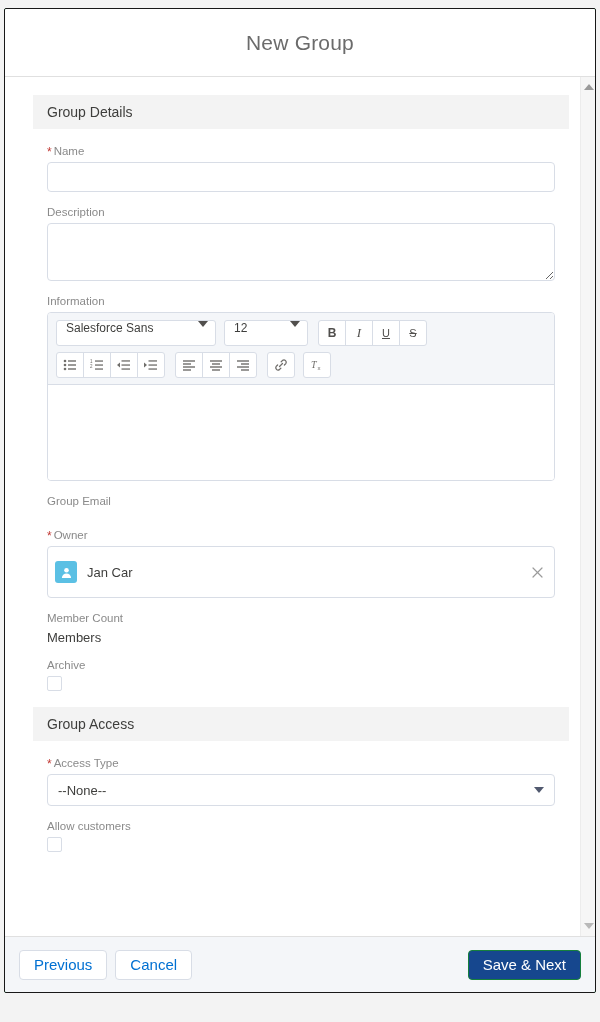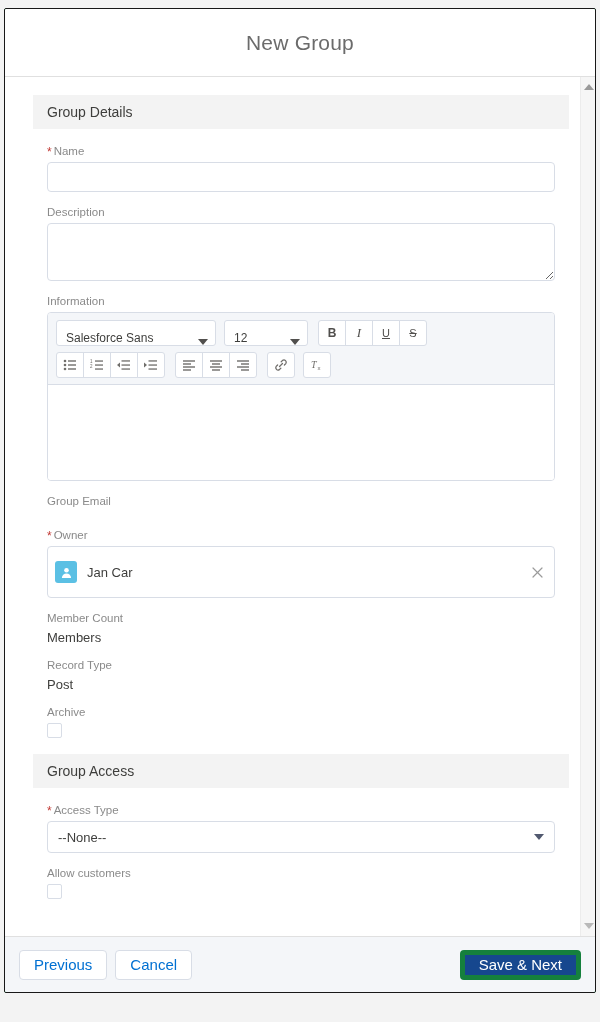--- a/index.html
+++ b/index.html
@@ -174,21 +174,21 @@
     gap: 0;
   }
   .rte-row + .rte-row { margin-top: 6px; }
 
   .rte-select {
     height: 26px;
     background: #fff;
     border: 1px solid #d8dde6;
     border-radius: 3px;
     display: flex;
-    align-items: flex-end;
+    align-items: flex-start;
     justify-content: space-between;
     padding: 0 7px 0 9px;
     font-size: 12px;
     color: #3e3e3c;
     cursor: pointer;
   }
   .rte-select.font { width: 160px; margin-right: 8px; }
   .rte-select.size { width: 84px; margin-right: 10px; }
   .caret {
     width: 0; height: 0;
@@ -327,21 +327,21 @@
     font-family: "Liberation Sans", sans-serif;
   }
   .btn-neutral {
     background: #fff;
     border: 1px solid #d8dde6;
     color: #0070d2;
     margin-right: 8px;
   }
   .btn-brand {
     background: #16478e;
-    border: 5px solid #15803d;
+    border: 1px solid #15803d;
     color: #ffffff;
     margin-left: auto;
     min-width: 94px;
   }
 </style>
 </head>
 <body>
 
 <div class="page">
 
@@ -531,24 +531,20 @@
                 </svg>
             </span>
           </div>
         </div>
 
         <div class="field compact">
           <label class="field-label"><span>Member Count</span></label>
           <div class="ro-value">Members</div>
         </div>
 
-        <div class="field compact">
-          <label class="field-label"><span>Record Type</span></label>
-          <div class="ro-value">Post</div>
-        </div>
 
         <div class="field compact">
           <label class="field-label"><span>Archive</span></label>
           <span class="cbx"></span>
         </div>
 
 
         <div class="section-header second">
           <span>Group Access</span>
         </div>

